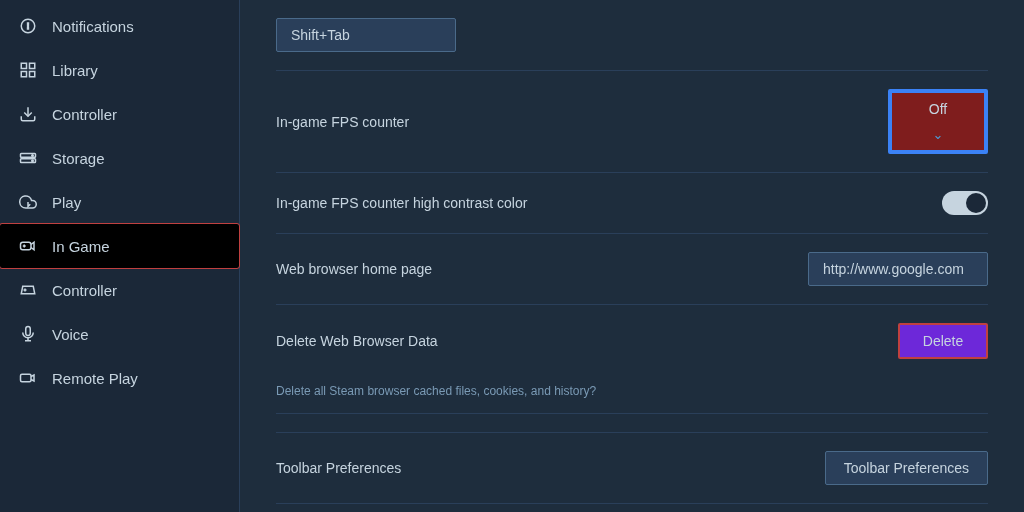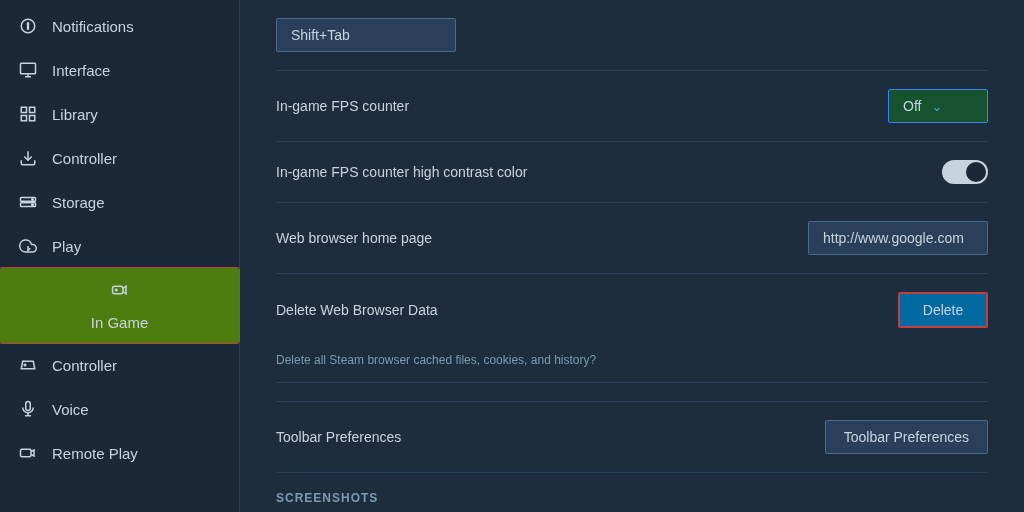--- a/index.html
+++ b/index.html
@@ -29,23 +29,22 @@
       align-items: center;
       padding: 12px 18px;
       cursor: pointer;
       font-size: 15px;
       color: #c6d4df;
       gap: 14px;
       border-radius: 2px;
       position: relative;
     }
     .sidebar-item.active {
-      background: #4d7c0f;
+      background: #000000;
       outline: 1px solid #c04040;
-      flex-direction: column;
     }
     .sidebar-item .icon {
       width: 20px;
       height: 20px;
       display: flex;
       align-items: center;
       justify-content: center;
       flex-shrink: 0;
     }
     .sidebar-item .label {
@@ -95,31 +94,32 @@
       color: #c6d4df;
       font-size: 14px;
       padding: 8px 14px;
       border-radius: 2px;
       min-width: 180px;
       text-align: left;
     }
 
     
     .dropdown-box {
-      background: #14532d;
-      border: 1px solid #3b82f6;
+      background: #7f1d1d;
+      border: 4px solid #3b82f6;
       color: #c6d4df;
       font-size: 14px;
       padding: 8px 14px;
       border-radius: 2px;
       display: flex;
       align-items: center;
       gap: 10px;
       cursor: pointer;
       min-width: 100px;
+      flex-direction: column;
     }
     .dropdown-arrow {
       color: #4a9eda;
       font-size: 13px;
     }
 
     
     .toggle {
       width: 46px;
       height: 24px;
@@ -134,21 +134,21 @@
       background: #1b2838;
       border-radius: 50%;
       position: absolute;
       top: 2px;
       right: 2px;
       transition: left 0.2s;
     }
 
     
     .delete-btn {
-      background: #0369a1;
+      background: #6d28d9;
       border: 2px solid #c04040;
       color: #c6d4df;
       font-size: 14px;
       padding: 8px 22px;
       border-radius: 2px;
       cursor: pointer;
       min-width: 90px;
     }
 
     
@@ -189,30 +189,20 @@
   <div class="sidebar-item">
     <span class="icon">
       <svg width="18" height="18" viewBox="0 0 24 24" fill="none" stroke="#c6d4df" stroke-width="2">
         <circle cx="12" cy="12" r="9" stroke="#c6d4df" fill="none"></circle>
         <text x="12" y="16" font-size="12" fill="#c6d4df" text-anchor="middle" font-family="Arial">!</text>
       </svg>
     </span>
     <span class="label">Notifications</span>
   </div>
 
-  <div class="sidebar-item">
-    <span class="icon">
-      <svg width="18" height="18" viewBox="0 0 24 24" fill="none" stroke="#c6d4df" stroke-width="2">
-        <rect x="2" y="3" width="20" height="14" rx="1"></rect>
-        <line x1="8" y1="21" x2="16" y2="21"></line>
-        <line x1="12" y1="17" x2="12" y2="21"></line>
-      </svg>
-    </span>
-    <span class="label">Interface</span>
-  </div>
 
   <div class="sidebar-item">
     <span class="icon">
       <svg width="18" height="18" viewBox="0 0 24 24" fill="none" stroke="#c6d4df" stroke-width="2">
         <rect x="3" y="3" width="7" height="7"></rect>
         <rect x="14" y="3" width="7" height="7"></rect>
         <rect x="3" y="14" width="7" height="7"></rect>
         <rect x="14" y="14" width="7" height="7"></rect>
       </svg>
     </span>

